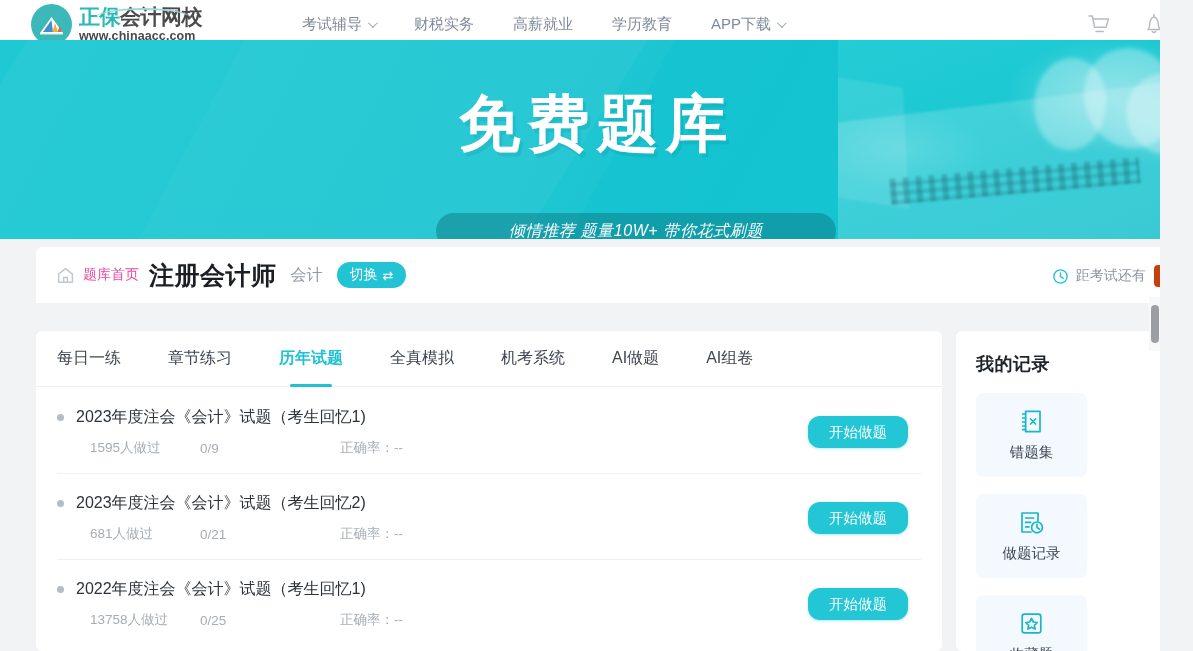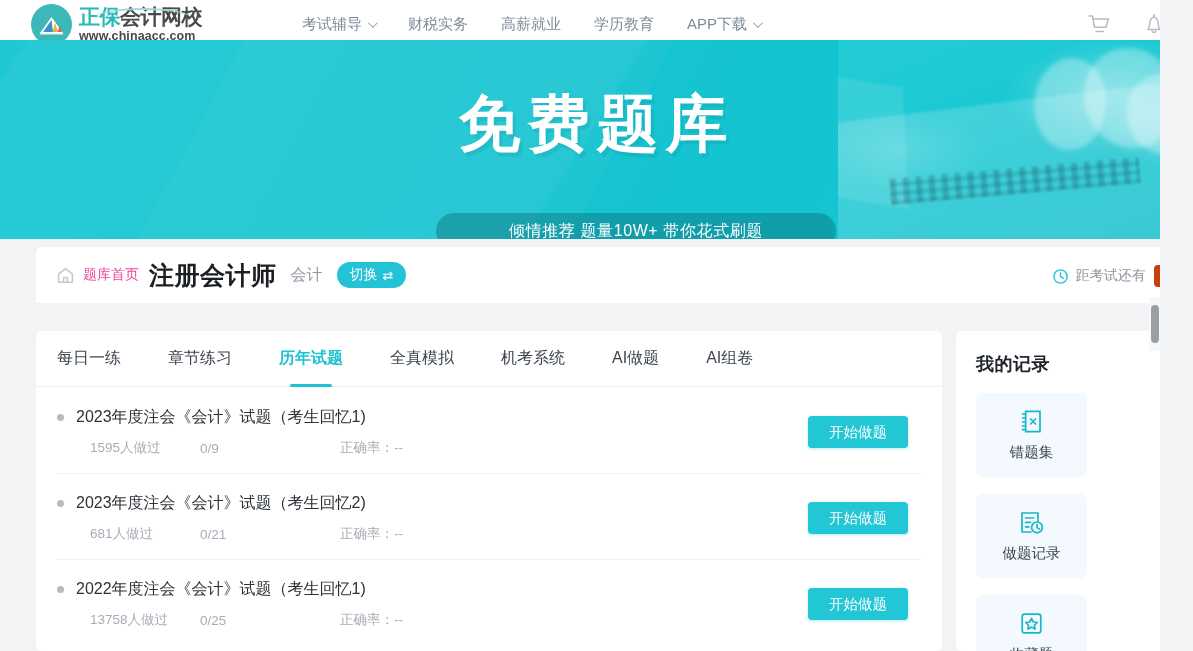--- a/index.html
+++ b/index.html
@@ -44,20 +44,21 @@
     position: absolute; left: 95px; top: 8px;
     width: 96px; height: 10px;
     border-top: 2px solid #9ed8d8;
     border-radius: 50% / 100% 100% 0 0;
     border-left: none; border-right: none; border-bottom: none;
   }
 
   .nav {
     display: flex; align-items: center;
     margin-left: 100px;
+    gap: 6px;
   }
   .nav-item {
     font-size: 15px; color: #7f8a99;
     margin-right: 33px;
     display: flex; align-items: center;
     cursor: pointer; white-space: nowrap;
   }
   .nav-item .chev {
     display: inline-block; margin-left: 6px;
     width: 7px; height: 7px;
@@ -167,21 +168,21 @@
     font-size: 62px; font-weight: bold; color: #ffffff;
     letter-spacing: 7px;
     text-shadow: 3px 4px 0 rgba(0,80,95,0.10);
   }
   .banner-pill {
     position: absolute; top: 173px; left: 436px;
     width: 400px; height: 36px;
     border-radius: 18px;
     background: rgba(9,102,113,0.40);
     display: flex; align-items: center; justify-content: center;
-    font-size: 16px; color: #ffffff; letter-spacing: 0.6px;
+    font-size: 16px; color: #ffffff; letter-spacing: 0.6px; font-style: italic;
   }
 
   
   .crumb-card {
     position: absolute; top: 247px; left: 36px;
     width: 1157px; height: 56px;
     background: #ffffff;
     border-radius: 6px 6px 0 0;
     display: flex; align-items: center;
   }
@@ -274,21 +275,21 @@
     position: absolute; left: 54px; top: 52px;
     display: flex; align-items: center;
     font-size: 13.5px; color: #a7adb6;
   }
   .exam-meta .m-people { width: 110px; }
   .exam-meta .m-prog { width: 140px; }
   .exam-meta .m-rate { white-space: nowrap; }
   .start-btn {
     position: absolute; right: 34px; top: 29px;
     width: 100px; height: 32px;
-    border-radius: 4px;
+    border-radius: 12px;
     background: #22c6d4;
     color: #ffffff; font-size: 14.5px;
     display: flex; align-items: center; justify-content: center;
     cursor: pointer;
     box-shadow: 0 1px 3px rgba(34,198,212,0.35);
   }
 
   
   .side-card {
     position: absolute; top: 331px; left: 956px;

